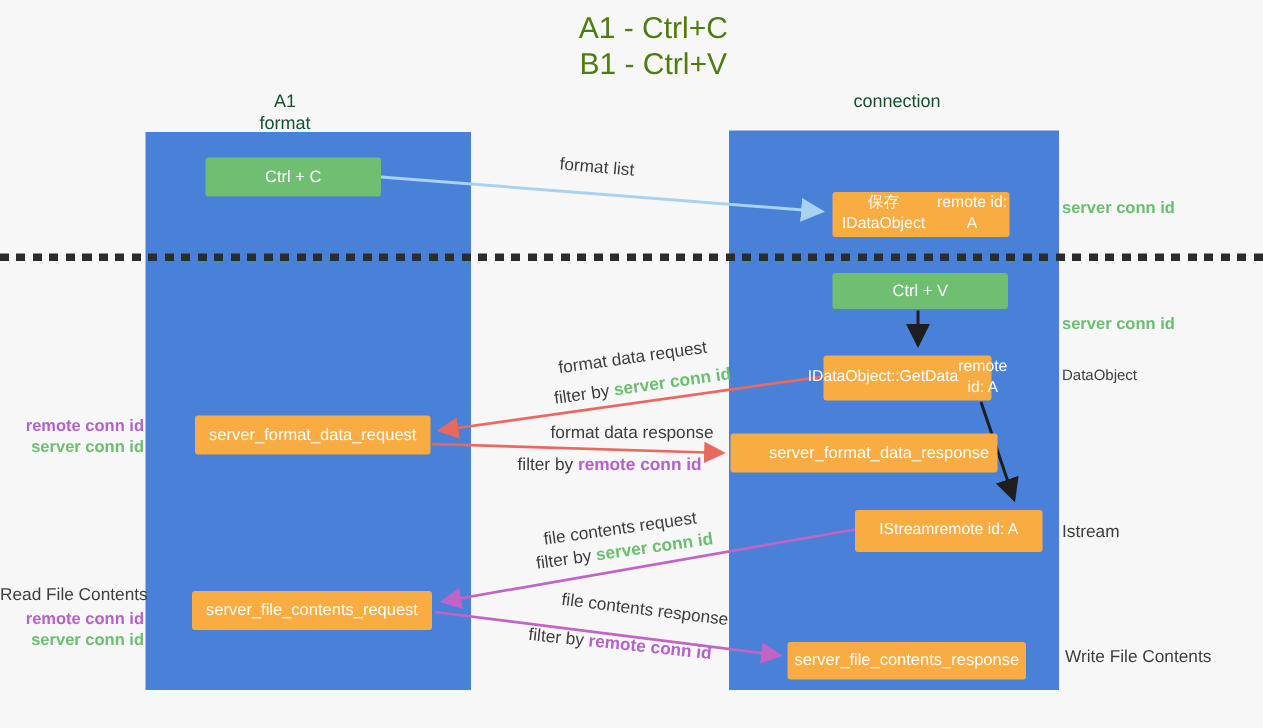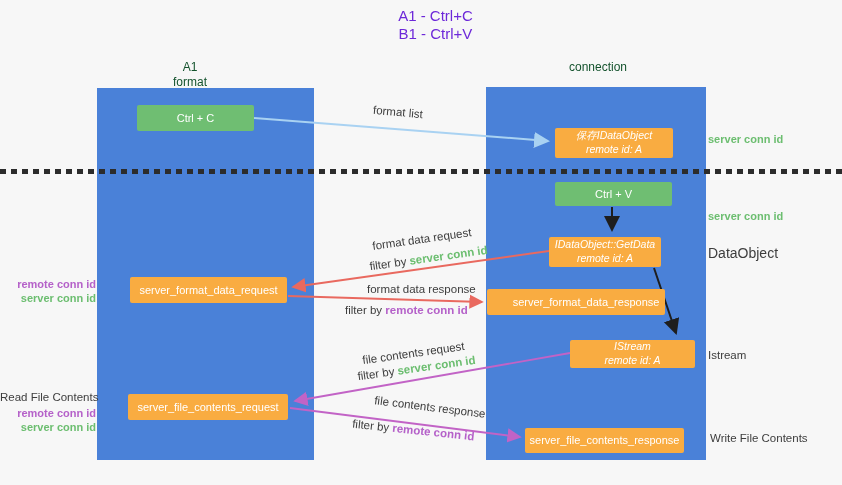--- a/index.html
+++ b/index.html
@@ -4,21 +4,21 @@
 <style>
   html,body{margin:0;padding:0;background:#f7f7f7;}
   .canvas{
     position:relative;width:842px;height:485px;overflow:hidden;
     background:#f7f7f7;
     font-family:"Liberation Sans","DejaVu Sans",sans-serif;
     color:#3d3d3d;
   }
   .title{
     position:absolute;top:7px;left:0;right:0;text-align:center;
-    font-size:15px;line-height:1.22;color:#6d28d9;margin-left:29px;
+    font-size:20px;line-height:1.22;color:#4d7c0f;margin-left:29px;
   }
   .lane{position:absolute;background:#4A81D8;z-index:1;}
   .lane-left{left:97px;top:88px;width:217px;height:372px;}
   .lane-right{left:486px;top:87px;width:220px;height:373px;}
   .lane-header{
     position:absolute;width:120px;text-align:center;top:60px;
     font-size:12px;line-height:1.22;color:#14532d;z-index:3;
   }
   .lane-header.left{left:130px;}
   .lane-header.right{left:538px;}
@@ -26,21 +26,21 @@
     position:absolute;left:0;top:169px;width:842px;height:5px;z-index:2;
     background:repeating-linear-gradient(90deg,#2c2c2c 0 6px,transparent 6px 11px);
   }
   .arrows{position:absolute;left:0;top:0;z-index:2;}
   .node{
     position:absolute;z-index:3;display:flex;align-items:center;justify-content:center;
     text-align:center;color:#ffffff;font-size:11px;line-height:1.3;border-radius:2px;
   }
   .node.orange{background:#F9AC41;}
   .node.green{background:#6FBE72;}
-  .node.twoline{font-size:10.5px;flex-direction:column;font-style:italic;}
+  .node.twoline{font-size:10.5px;flex-direction:row;}
   .side-label{position:absolute;z-index:3;font-size:11px;line-height:1.25;white-space:nowrap;}
   .side-label.right-align{left:0;width:96px;text-align:right;}
   .green-t{color:#6CBE70;font-weight:bold;}
   .purple-t{color:#B561C9;font-weight:bold;}
   .dark-t{color:#3d3d3d;}
   .edge-label{
     position:absolute;z-index:3;font-size:11.5px;white-space:nowrap;color:#3d3d3d;
     transform-origin:center center;
   }
 </style>
@@ -119,21 +119,21 @@
   <div class="node orange" style="left:525px;top:428px;width:159px;height:25px;">server_file_contents_response</div>
 
   <div class="side-label right-align purple-t" style="top:278px;">remote conn id</div>
   <div class="side-label right-align green-t" style="top:292px;">server conn id</div>
   <div class="side-label right-align dark-t" style="top:390px;font-size:11.5px;">Read File Contents</div>
   <div class="side-label right-align purple-t" style="top:407px;">remote conn id</div>
   <div class="side-label right-align green-t" style="top:421px;">server conn id</div>
 
   <div class="side-label green-t" style="left:708px;top:133px;">server conn id</div>
   <div class="side-label green-t" style="left:708px;top:210px;">server conn id</div>
-  <div class="side-label dark-t" style="left:708px;top:245px;font-size:14px;">DataObject</div>
+  <div class="side-label dark-t" style="left:708px;top:245px;font-size:10px;">DataObject</div>
   <div class="side-label dark-t" style="left:708px;top:348px;font-size:11.5px;">Istream</div>
   <div class="side-label dark-t" style="left:710px;top:431px;font-size:11.5px;">Write File Contents</div>
 
   <div class="edge-label" style="left:373px;top:106px;transform:rotate(5deg);">format list</div>
 
   <div class="edge-label" style="left:372px;top:233px;transform:rotate(-8deg);">format data request</div>
 
   <div class="edge-label" style="left:369px;top:252px;transform:rotate(-8deg);">
     <span>filter by</span>
     <span class="green-t">server conn id</span>

